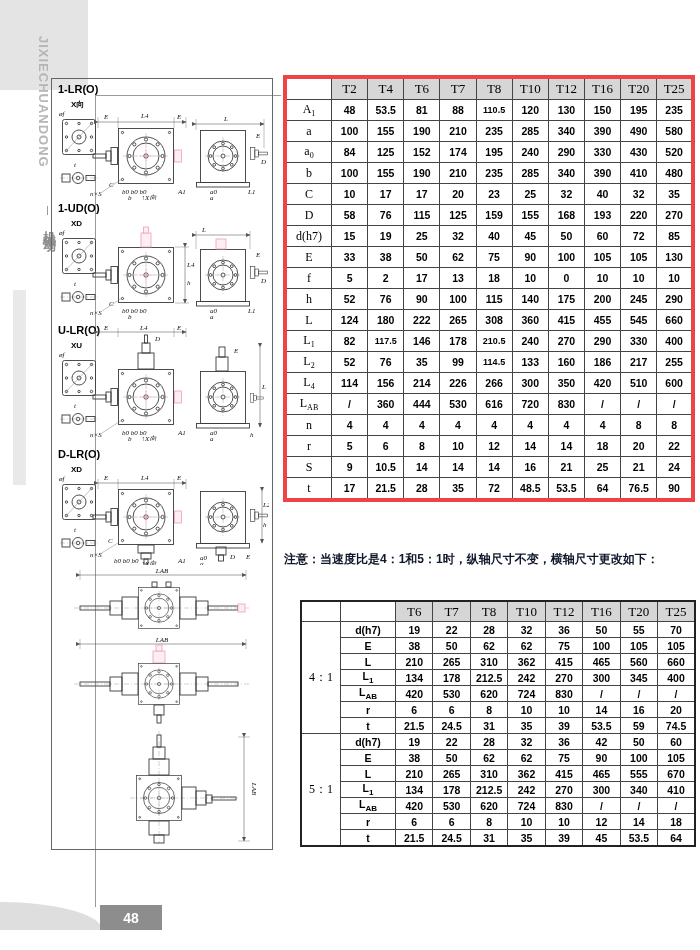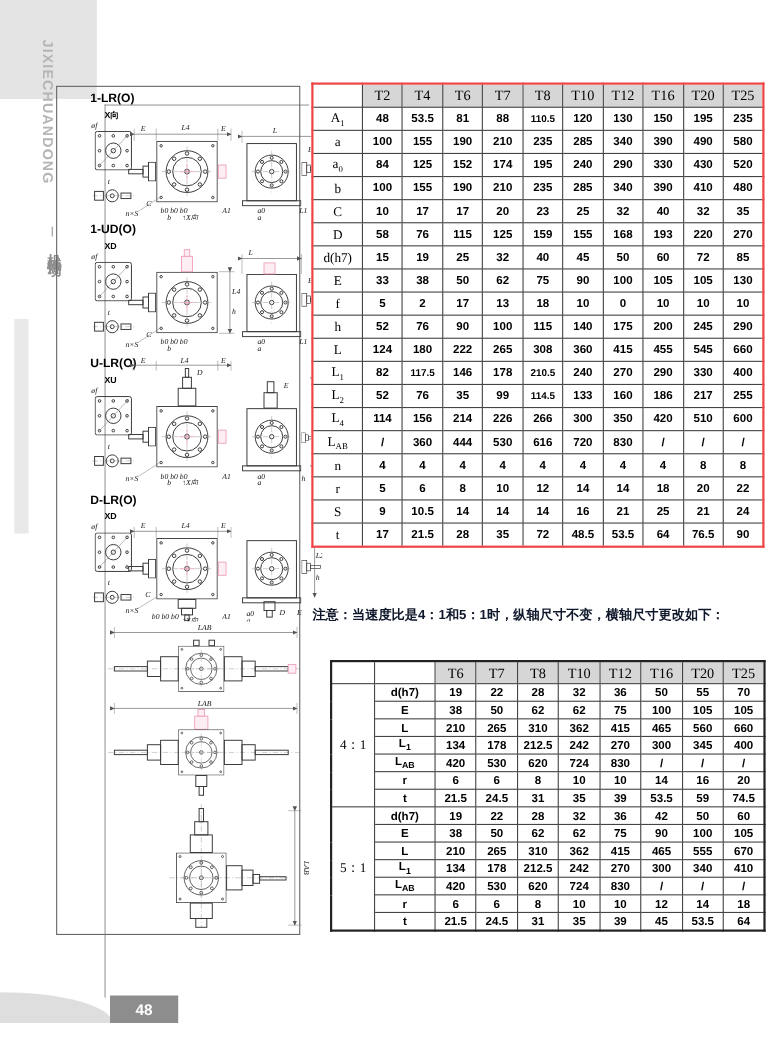--- a/index.html
+++ b/index.html
@@ -15,37 +15,37 @@
   .brand-cn{position:absolute;left:40px;top:220px;writing-mode:vertical-rl;text-orientation:upright;
             font:bold 13px "Liberation Sans",sans-serif;letter-spacing:3px;color:#8f8f8f;}
   .side-strip{position:absolute;left:13px;top:290px;width:13px;height:195px;background:#e9e9e9;}
   .swoosh{position:absolute;left:0;top:902px;width:102px;height:28px;background:#dedede;
           border-top-right-radius:100% 100%;}
   .page-badge{position:absolute;left:100px;top:905px;width:62px;height:25px;background:#8d8d8d;
               color:#fff;font:bold 14px "Liberation Sans",sans-serif;
               display:flex;align-items:center;justify-content:center;}
   
   .frame{position:absolute;left:51px;top:78px;width:220px;height:770px;border:1px solid #666;}
-  .sec,.fig{position:absolute;left:2px;margin-left:24px;}
+  .sec,.fig{position:absolute;left:2px;}
   .sec svg,.fig svg{display:block;}
   svg .ln{fill:none;stroke:#3b3b3b;stroke-width:0.9;}
   svg .cl{stroke:#999;stroke-width:0.45;stroke-dasharray:5 2 1 2;fill:none;}
   svg .dl{stroke:#555;stroke-width:0.55;}
   svg .xl{stroke:#777;stroke-width:0.45;}
   svg .dt{font:italic 7px "Liberation Serif",serif;fill:#111;}
   svg .slab{font:bold 11px "Liberation Sans",sans-serif;fill:#000;}
   svg .vlab{font:bold 8px "Liberation Sans",sans-serif;fill:#000;}
   svg .pink{fill:#fdeef4;stroke:#ee9dbd;stroke-width:0.8;}
   svg .pinkln{stroke:#ee9dbd;stroke-width:0.7;}
   
   .note{position:absolute;left:284px;top:551px;width:412px;
         font:bold 12px "Liberation Sans",sans-serif;color:#0f172a;}
   
   table{border-collapse:collapse;table-layout:fixed;position:absolute;background:#fff;}
-  #t1{left:283px;top:75px;width:412px;border:2px solid #ef4444;}
+  #t1{left:283px;top:75px;width:412px;border:4px solid #ef4444;}
   #t2{left:300px;top:600px;width:396px;border:2px solid #222;}
   #t1 th,#t1 td,#t2 th,#t2 td{border:1px solid #444;text-align:center;padding:0;overflow:hidden;}
   #t1 th,#t1 td{height:20px;}
   #t2 th{height:19px;}
   #t2 td{height:15px;}
   th.colh{background:#d6d6d6;font:13px "Liberation Serif",serif;font-weight:normal;}
   th.cornr{background:#fff;}
   td.rlabel{font:12px "Liberation Serif",serif;}
   td.rlabel.sm{font-size:8.5px;}
   td.rlabel2{font:bold 10.5px "Liberation Sans",sans-serif;}

